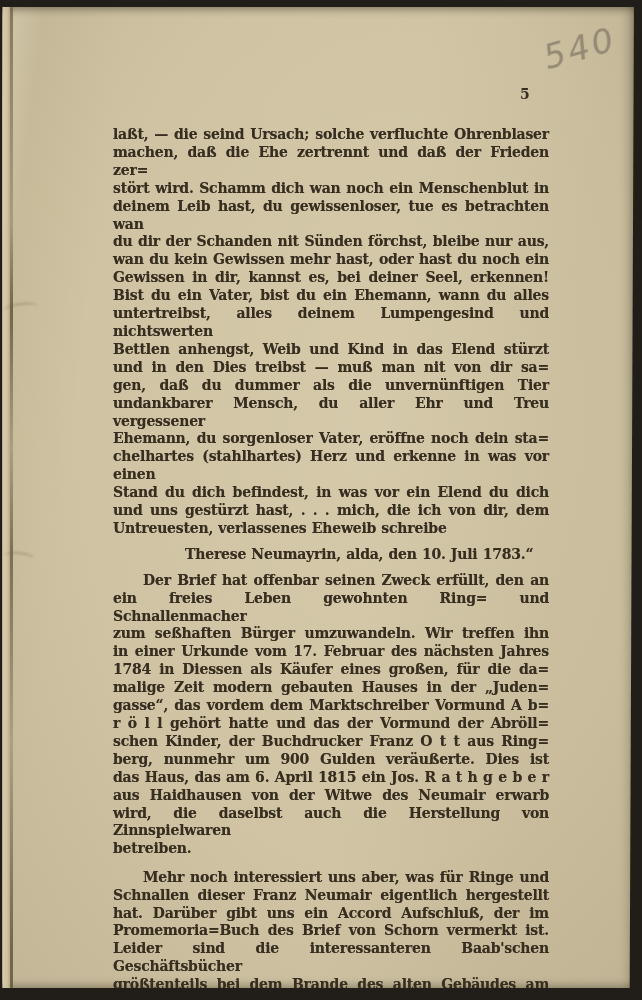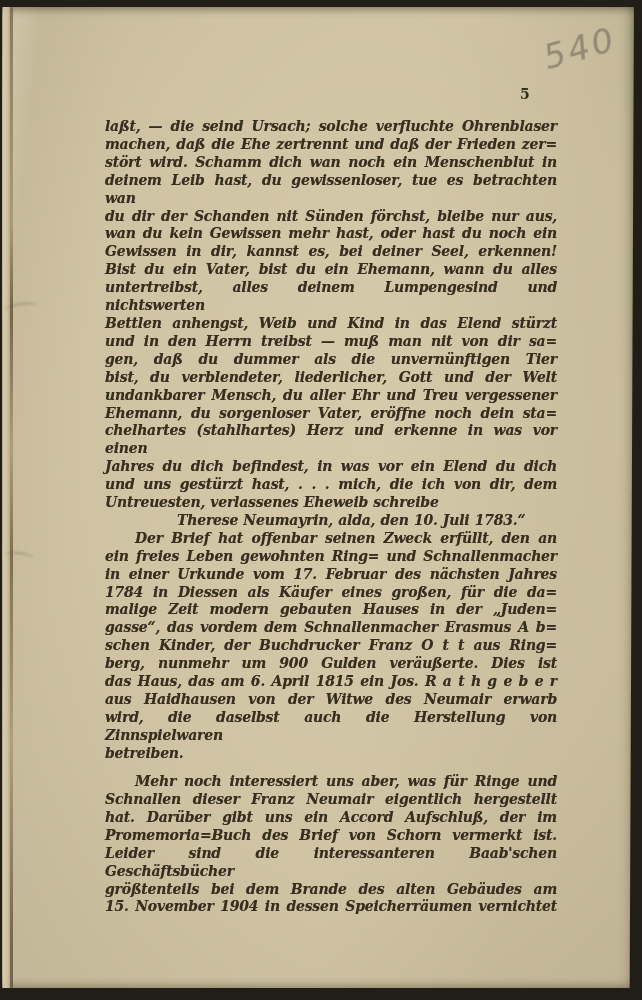--- a/index.html
+++ b/index.html
@@ -67,21 +67,21 @@
   
   .text-block{
     position:absolute;left:103px;top:111px;width:452px;
     font-size:14px;font-weight:bold;
     line-height:17.9px;
     letter-spacing:-0.2px;
     word-spacing:0.5px;
     color:#372e20;
     text-shadow:0 0 0.6px rgba(55,46,32,0.55);
   }
-  .para{margin:0;font-style:italic;}
+  .para{margin:8px;}
   .para.body + .para.body{margin-top:10.5px;}
   .line{
     text-align:justify;
     text-align-last:justify;
   }
   .line.no-just{text-align-last:left;}
   .line.indent{text-indent:30px;}
   .para.signature .line{
     text-align-last:left;
     padding-left:72px;
@@ -113,40 +113,41 @@
           <div class="line">laßt, — die seind Ursach; solche verfluchte Ohrenblaser</div>
           <div class="line">machen, daß die Ehe zertrennt und daß der Frieden zer=</div>
           <div class="line">stört wird.  Schamm dich wan noch ein Menschenblut in</div>
           <div class="line">deinem Leib hast, du gewissenloser, tue es betrachten wan</div>
           <div class="line">du dir der Schanden nit Sünden förchst, bleibe nur aus,</div>
           <div class="line">wan du kein Gewissen mehr hast, oder hast du noch ein</div>
           <div class="line">Gewissen in dir, kannst es, bei deiner Seel, erkennen!</div>
           <div class="line">Bist du ein Vater, bist du ein Ehemann, wann du alles</div>
           <div class="line">untertreibst, alles deinem Lumpengesind und nichtswerten</div>
           <div class="line">Bettlen anhengst, Weib und Kind in das Elend stürzt</div>
-          <div class="line">und in den Herrn treibst — muß man nit von dir sa=</div>
+          <div class="line">und in den Dies treibst — muß man nit von dir sa=</div>
           <div class="line">gen, daß du dummer als die unvernünftigen Tier</div>
-          <div class="line">bist, du verblendeter, liederlicher, Gott und der Welt</div>
           <div class="line">undankbarer Mensch, du aller Ehr und Treu vergessener</div>
           <div class="line">Ehemann, du sorgenloser Vater, eröffne noch dein sta=</div>
           <div class="line">chelhartes (stahlhartes) Herz und erkenne in was vor einen</div>
-          <div class="line">Jahres du dich befindest, in was vor ein Elend du dich</div>
+          <div class="line">Stand du dich befindest, in was vor ein Elend du dich</div>
           <div class="line">und uns gestürzt hast, . . . mich, die ich von dir, dem</div>
           <div class="line no-just">Untreuesten, verlassenes Eheweib schreibe</div>
         </div>
         <div class="para signature">
           <div class="line no-just">Therese Neumayrin, alda, den 10. Juli 1783.“</div>
         </div>
         <div class="para body">
           <div class="line indent">Der Brief hat offenbar seinen Zweck erfüllt, den an</div>
           <div class="line">ein freies Leben gewohnten Ring= und Schnallenmacher</div>
+          <div class="line">zum seßhaften Bürger umzuwandeln.  Wir treffen ihn</div>
           <div class="line">in einer Urkunde vom 17. Februar des nächsten Jahres</div>
           <div class="line">1784 in Diessen als Käufer eines großen, für die da=</div>
           <div class="line">malige Zeit modern gebauten Hauses in der „Juden=</div>
-          <div class="line">gasse“, das vordem dem Schnallenmacher Erasmus A b=</div>
+          <div class="line">gasse“, das vordem dem Marktschreiber Vormund A b=</div>
+          <div class="line">r ö l l gehört hatte und das der Vormund der Abröll=</div>
           <div class="line">schen Kinder, der Buchdrucker Franz O t t aus Ring=</div>
           <div class="line">berg, nunmehr um 900 Gulden veräußerte.  Dies ist</div>
           <div class="line">das Haus, das am 6. April 1815 ein Jos. R a t h g e b e r</div>
           <div class="line">aus Haidhausen von der Witwe des Neumair erwarb</div>
           <div class="line">wird, die daselbst auch die Herstellung von Zinnspielwaren</div>
           <div class="line no-just">betreiben.</div>
         </div>
         <div class="para body">
           <div class="line indent">Mehr noch interessiert uns aber, was für Ringe und</div>
           <div class="line">Schnallen dieser Franz Neumair eigentlich  hergestellt</div>

